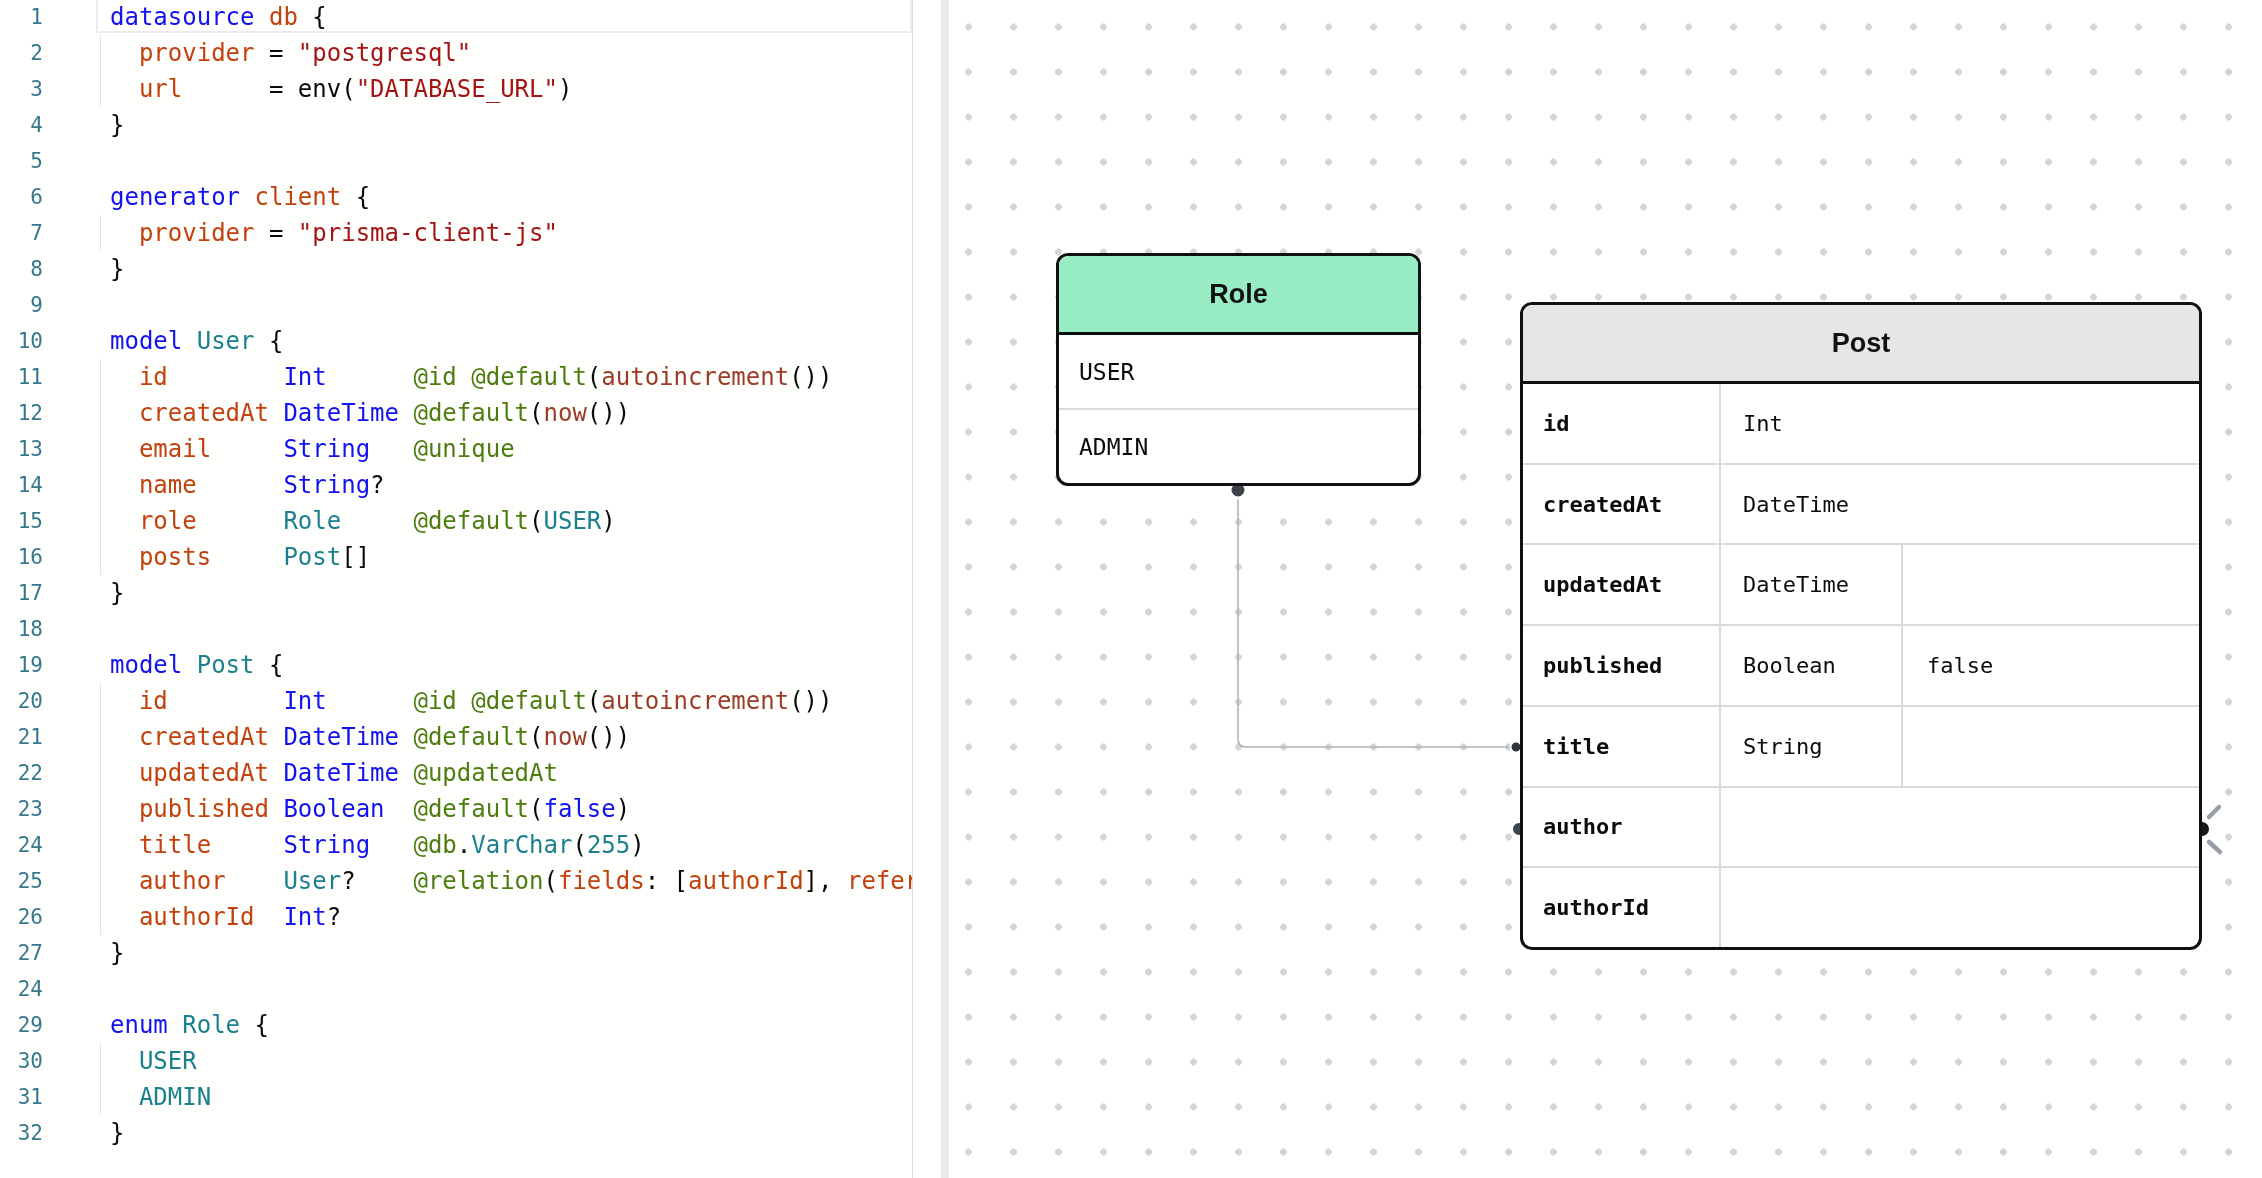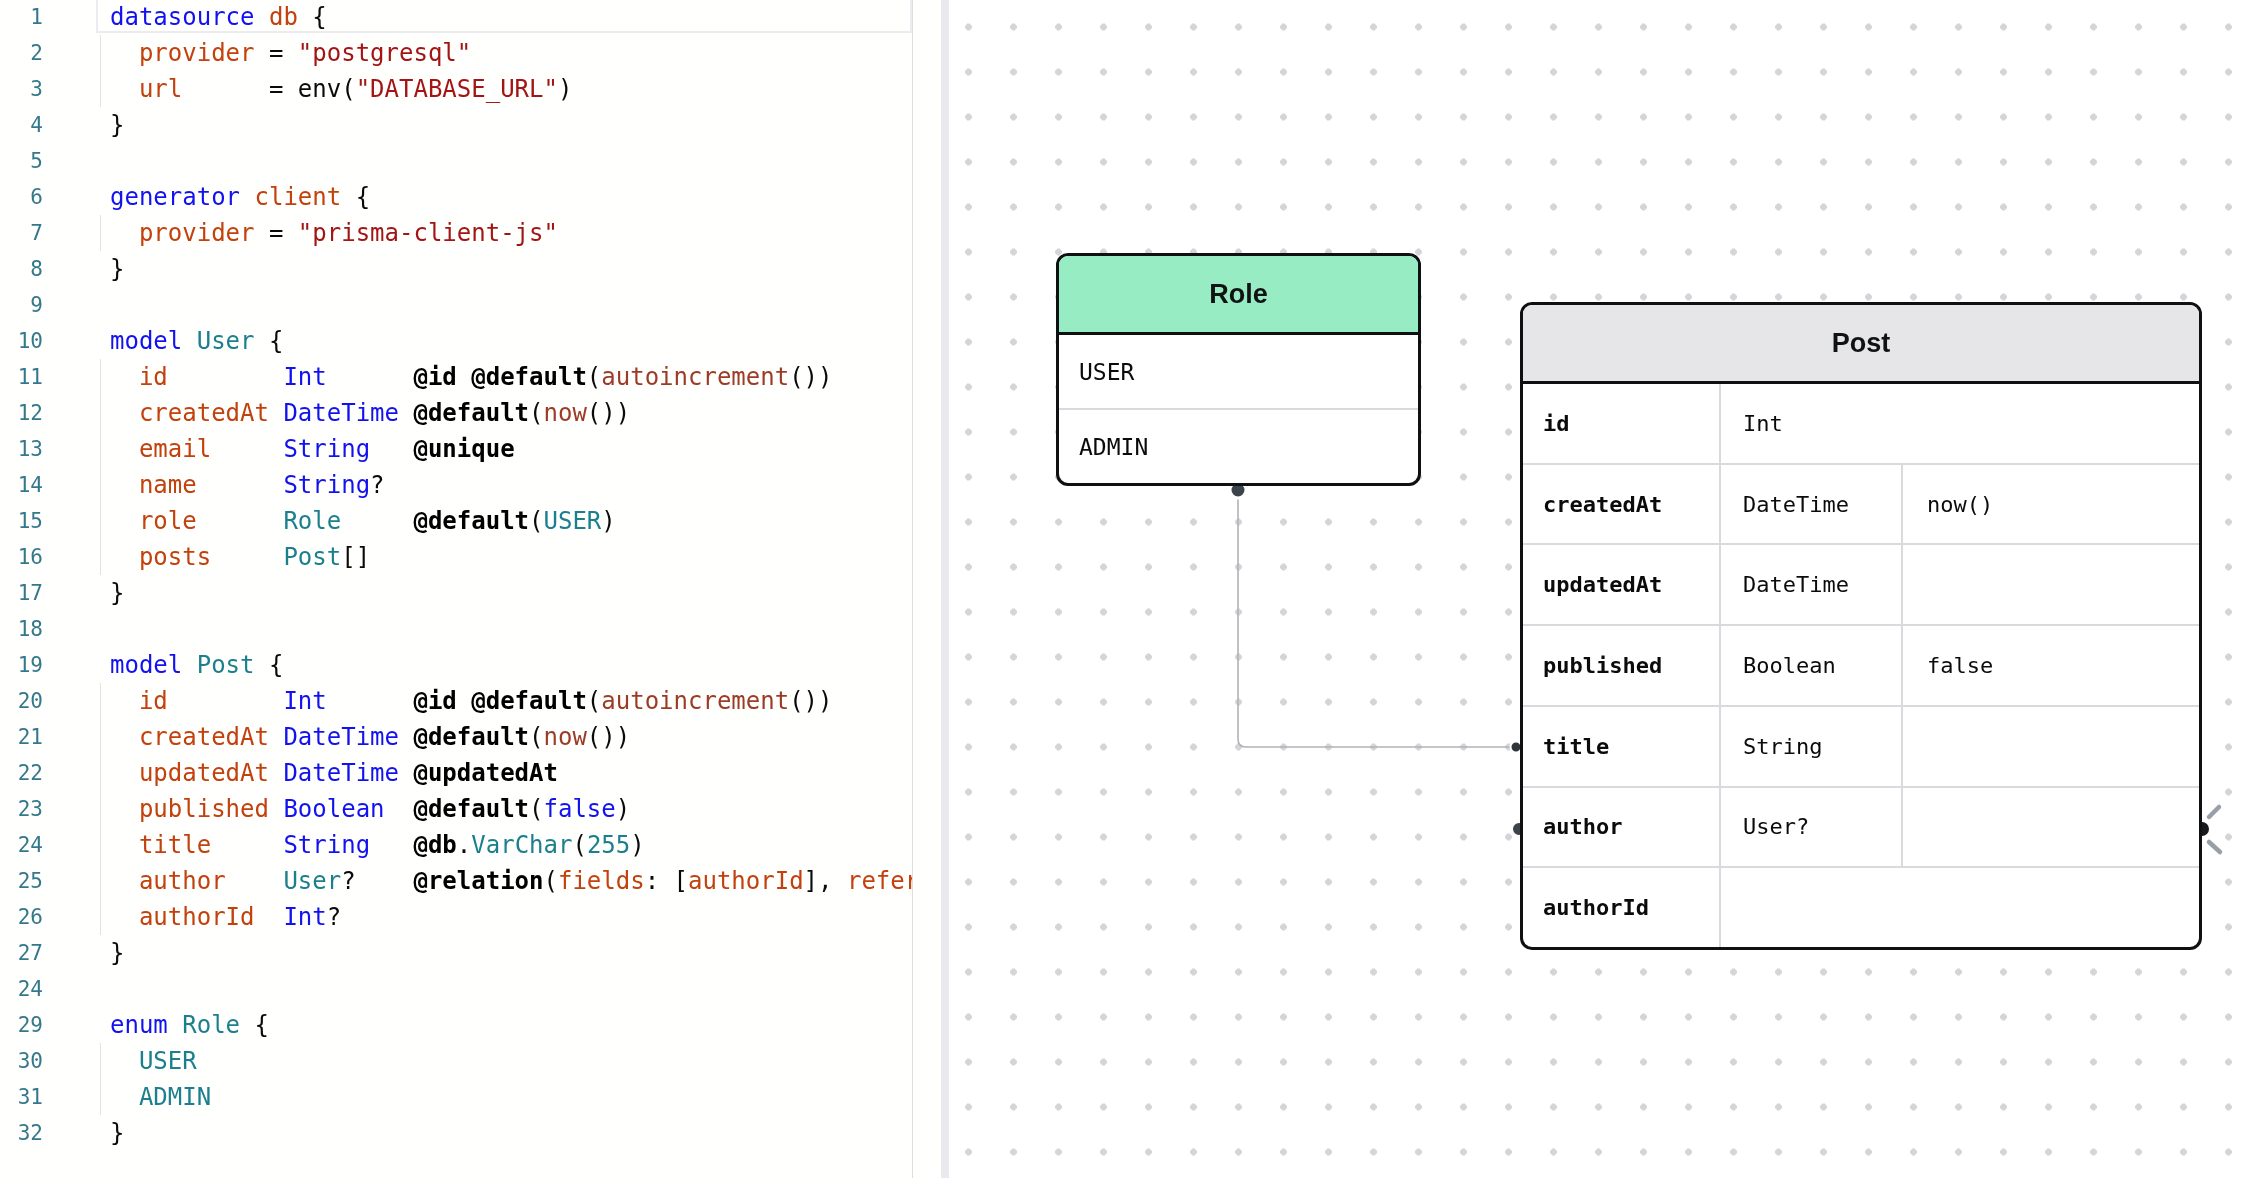--- a/index.html
+++ b/index.html
@@ -12,21 +12,21 @@
             border:2px solid #ececf0;border-top:none;pointer-events:none;}
   .gutter{position:absolute;left:0;top:-1px;width:43px;text-align:right;
           font-size:21px;line-height:36px;color:#35788c;}
   .gutter .ln{height:36px;}
   .code{position:absolute;left:110px;top:-1px;width:802px;overflow:hidden;
         font-size:24px;line-height:36px;white-space:pre;color:#0a0a0a;}
   .code .cl{height:36px;}
   .guide{position:absolute;width:1px;background:#e2e2e2;left:100px;}
   .sb-line{position:absolute;left:912px;top:0;width:1px;height:1178px;background:#dedee2;}
   .tk-kw{color:#1212f0;}  .tk-id{color:#c2410c;}  .tk-str{color:#a31515;}
-  .tk-attr{color:#000000;font-weight:bold;}.tk-fn{color:#9c3b26;}  .tk-teal{color:#1b7f8e;}
+  .tk-attr{color:#4d7c0f;}.tk-fn{color:#9c3b26;}  .tk-teal{color:#1b7f8e;}
   .tk-p{color:#0a0a0a;}
 
   
   .divider{position:absolute;left:941px;top:0;width:8px;height:1178px;background:#e9e9ee;}
 
   
   .canvas{position:absolute;left:949px;top:0;width:1313px;height:1178px;background:#fff;
           background-image:radial-gradient(circle,#d5d5d9 0 3.2px,rgba(0,0,0,0) 3.4px);
           background-size:45px 45px;background-position:-3px 4.5px;}
   .rel-svg{position:absolute;left:0;top:0;width:2262px;height:1178px;pointer-events:none;}
@@ -134,40 +134,38 @@
       <span>Post</span>
     </div>
     <div class="node-body" id="post-body">
         <div class="field-row">
           <div class="cell cell-name">id</div>
           <div class="cell cell-type">Int</div>
         </div>
         <div class="field-row">
           <div class="cell cell-name">createdAt</div>
           <div class="cell cell-type">DateTime</div>
-          <div class="cell cell-default">now()</div>
         </div>
         <div class="field-row">
           <div class="cell cell-name">updatedAt</div>
           <div class="cell cell-type">DateTime</div>
           <div class="cell cell-default"></div>
         </div>
         <div class="field-row">
           <div class="cell cell-name">published</div>
           <div class="cell cell-type">Boolean</div>
           <div class="cell cell-default">false</div>
         </div>
         <div class="field-row">
           <div class="cell cell-name">title</div>
           <div class="cell cell-type">String</div>
           <div class="cell cell-default"></div>
         </div>
         <div class="field-row">
           <div class="cell cell-name">author</div>
-          <div class="cell cell-type">User?</div>
           <div class="cell cell-default"></div>
         </div>
         <div class="field-row">
           <div class="cell cell-name">authorId</div>
           <div class="cell cell-default"></div>
         </div>
       </div>
   </div>
 
 </div>

